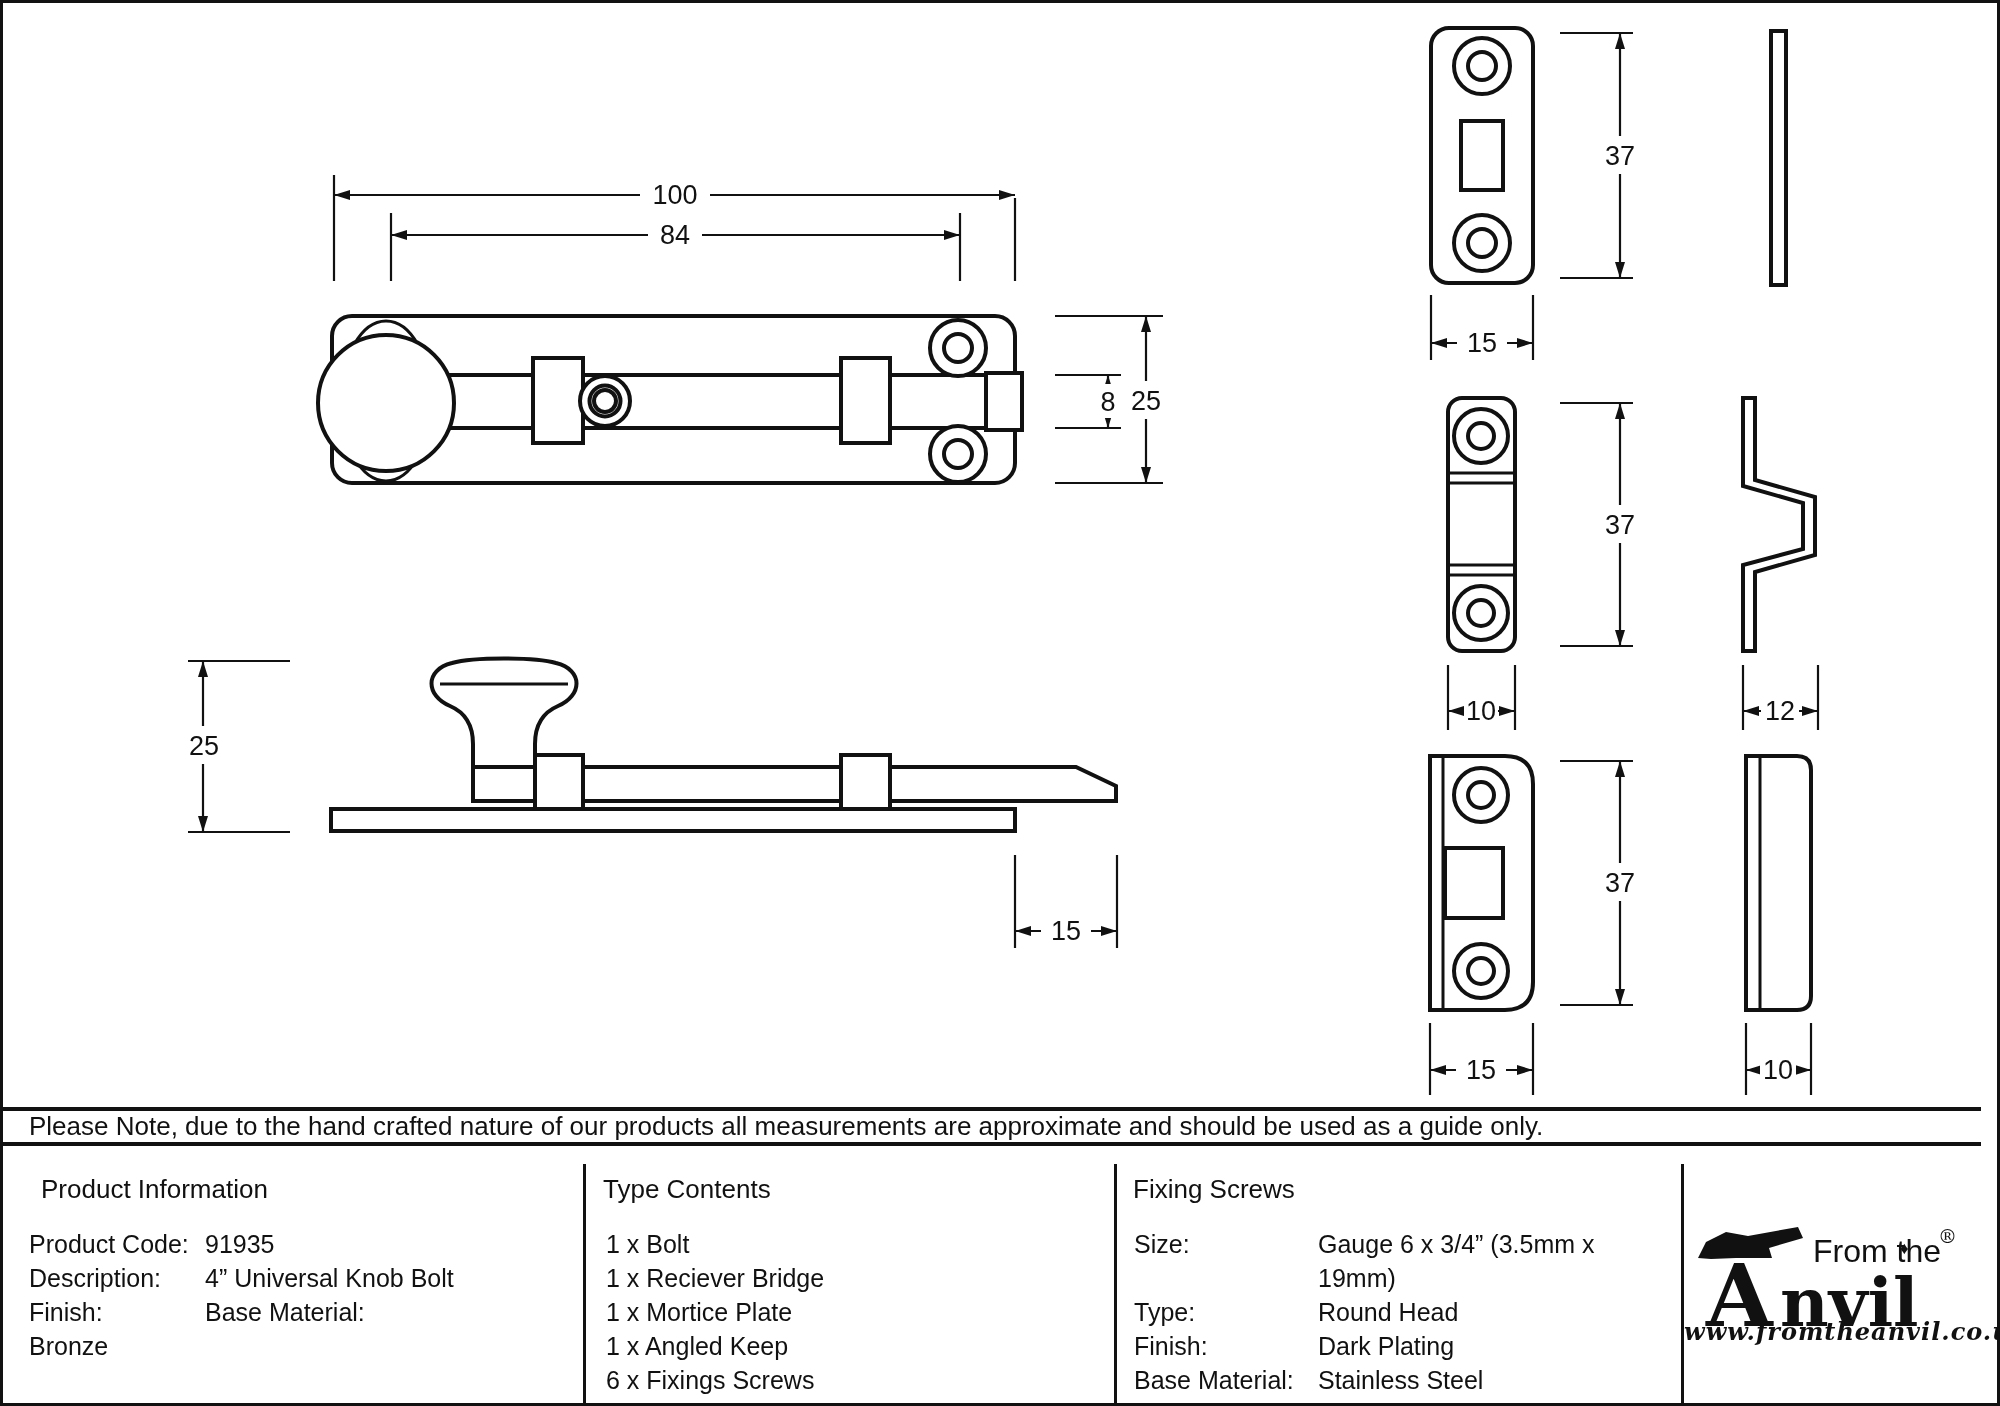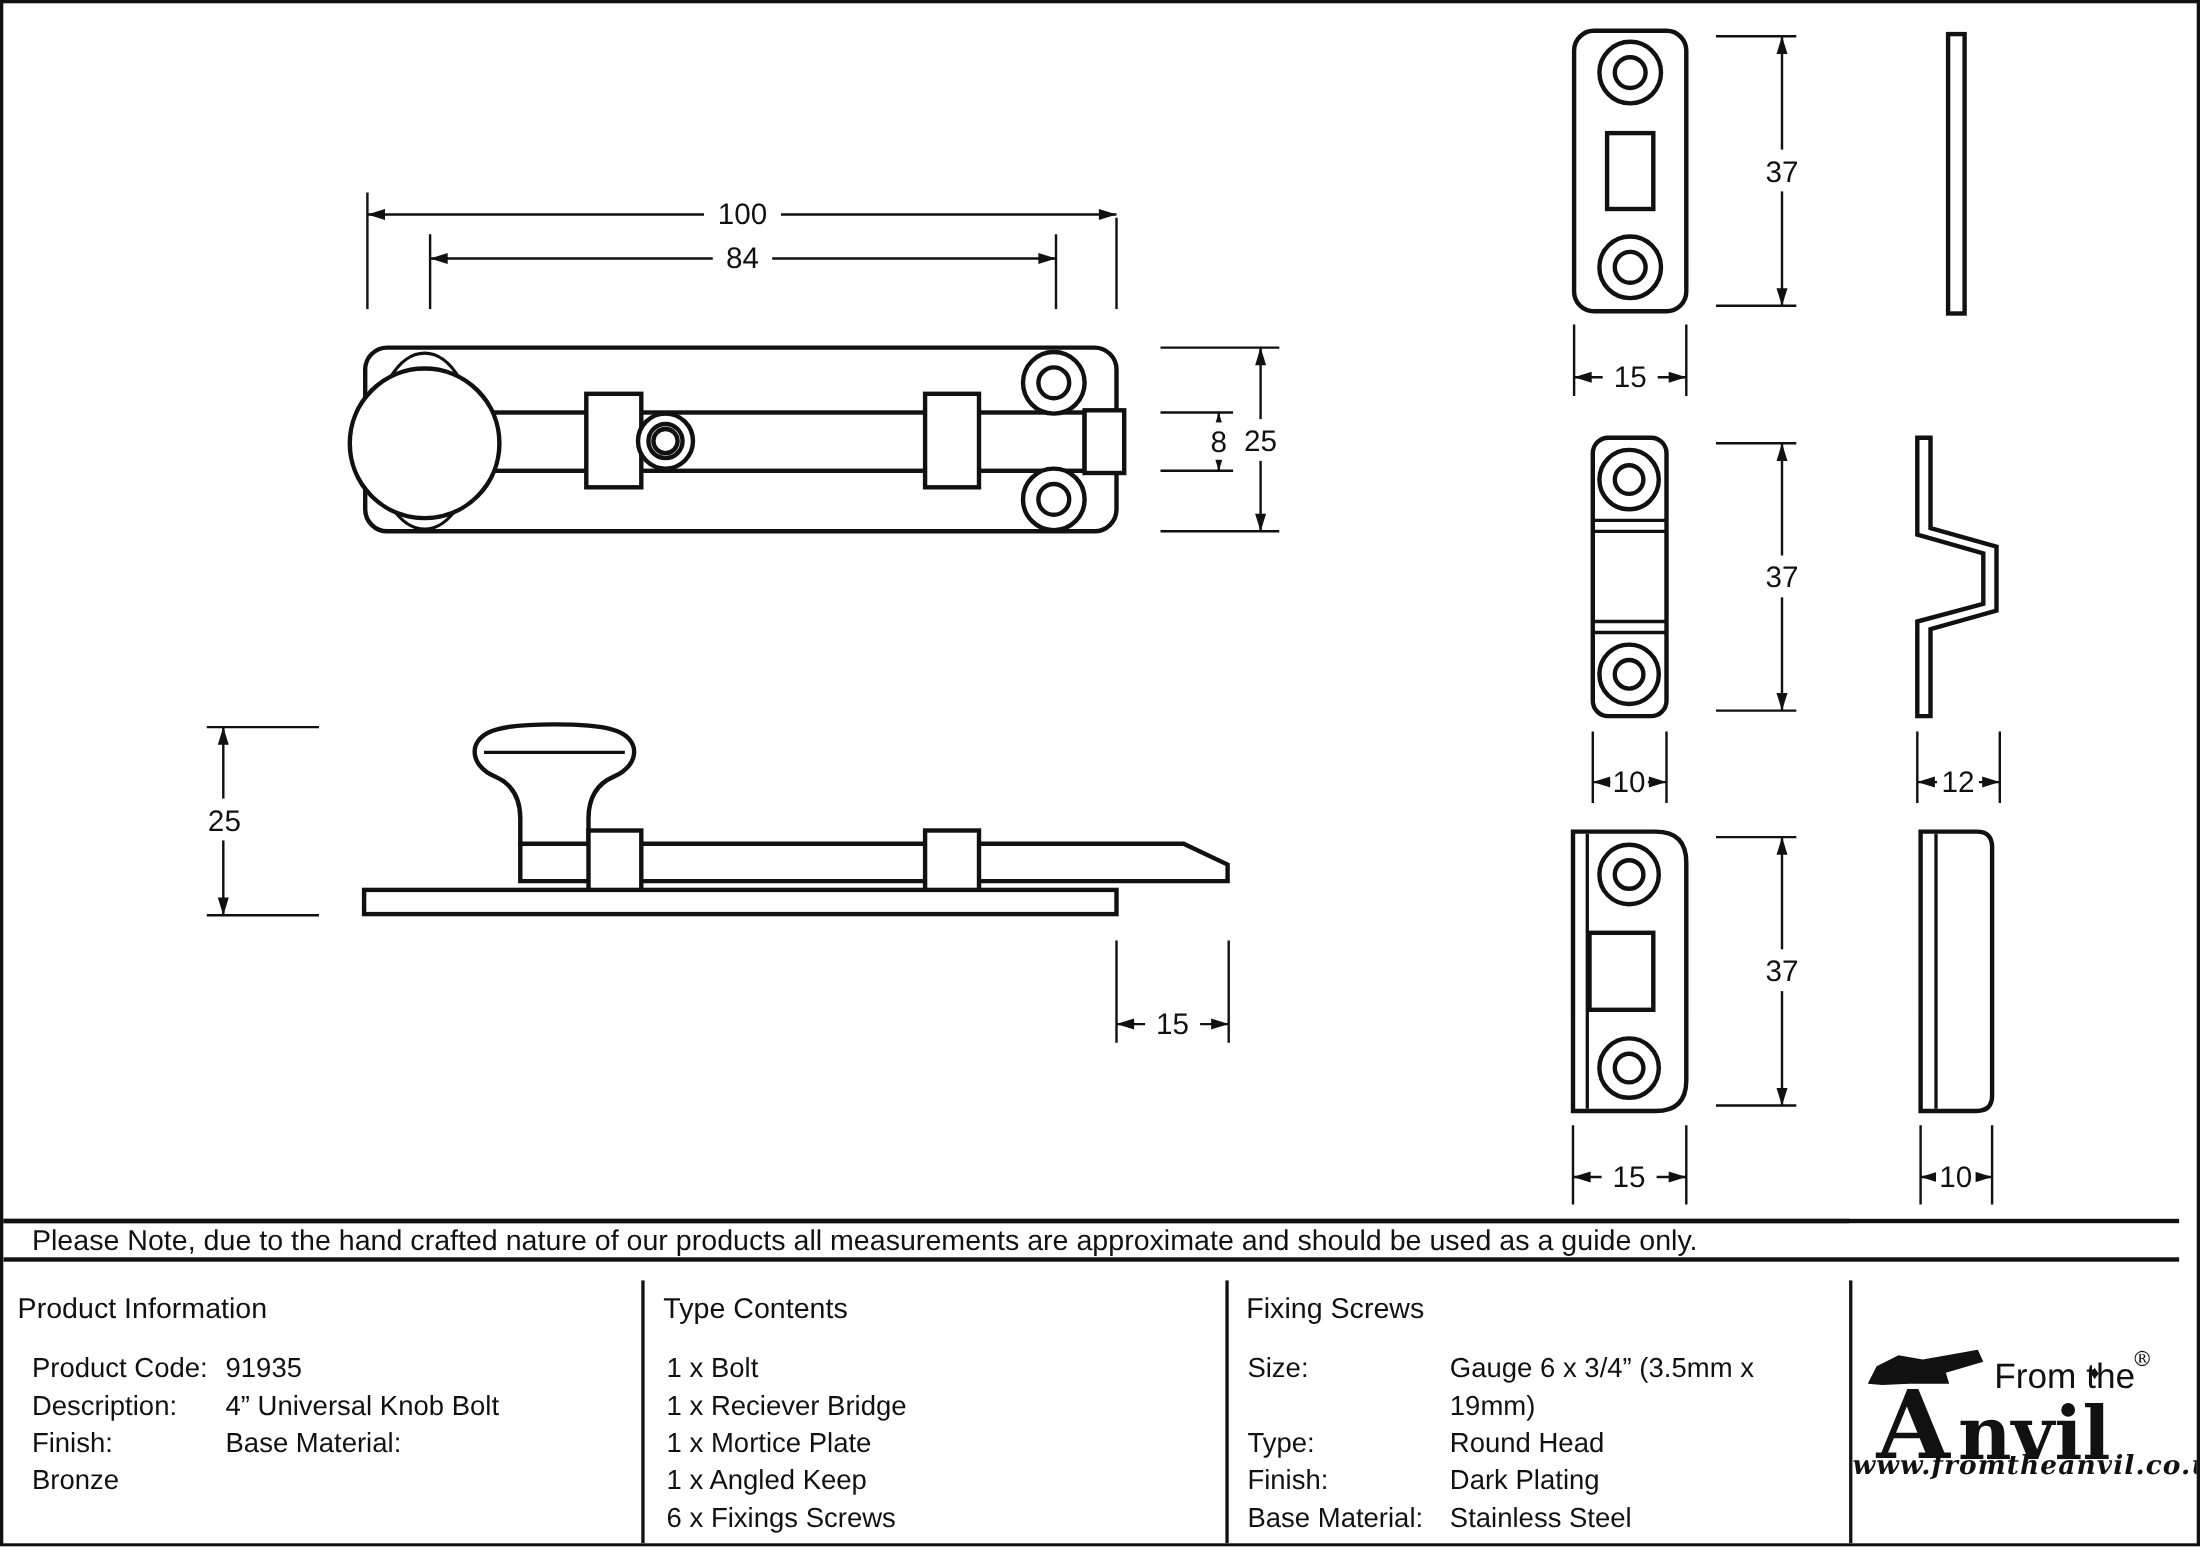--- a/index.html
+++ b/index.html
@@ -234,21 +234,21 @@
   <div class="note-row">
     <span>Please Note, due to the hand crafted nature of our products all measurements are approximate and should be used as a guide only.</span>
   </div>
 
   
   <div class="hdr-underline"></div>
   <div class="vdiv" style="left:580px"></div>
   <div class="vdiv" style="left:1111px"></div>
   <div class="vdiv" style="left:1678px"></div>
 
-  <div class="hdr" style="left:13px">Product Information</div>
+  <div class="hdr" style="left:38px">Product Information</div>
   <div class="hdr" style="left:600px">Type Contents</div>
   <div class="hdr" style="left:1130px">Fixing Screws</div>
 
   <div class="kv" style="left:26px;top:1224px;width:545px">
     <span>Product Code:</span>
     <span>91935</span>
     <span>Description:</span>
     <span>4” Universal Knob Bolt</span>
     <span>Finish:</span>
     <span>Base Material:</span>

